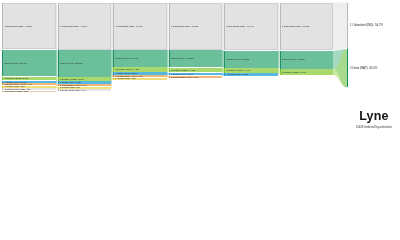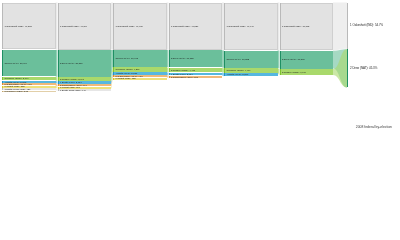--- a/index.html
+++ b/index.html
@@ -172,14 +172,15 @@
     <div class="node" style="left: 279.5px; top: 68.9915px; width: 53.5px; height: 6.07644px; background: rgb(169, 217, 107);"></div>
     <div class="nodebar" style="left: 279.5px; top: 68.9915px; width: 1.4px; height: 6.07644px; background: rgb(127, 194, 46);"></div>
     <div class="nlabel" style="left: 281.9px; top: 70.7297px;">3 Russell (GRN): 6,114</div>
     <div class="nodebar" style="left: 347px; top: 2.5px; width: 1.3px; height: 46.2488px; background: rgb(185, 185, 185);"></div>
     <div class="rlabel" style="left: 350px; top: 24.0244px;">1 Oakeshott (IND): 54.7%</div>
     <div class="nodebar" style="left: 347px; top: 49.1989px; width: 1.3px; height: 38.3011px; background: rgb(31, 143, 99);"></div>
     <div class="rlabel" style="left: 350px; top: 66.7494px;">2 Drew (NAT): 45.3%</div>
   </div>
 
 <div id="titleblock">
+  <div id="charttitle">Lyne</div>
   <div id="chartsub">2008 federal by-election</div>
 </div>
 
 </body></html>

